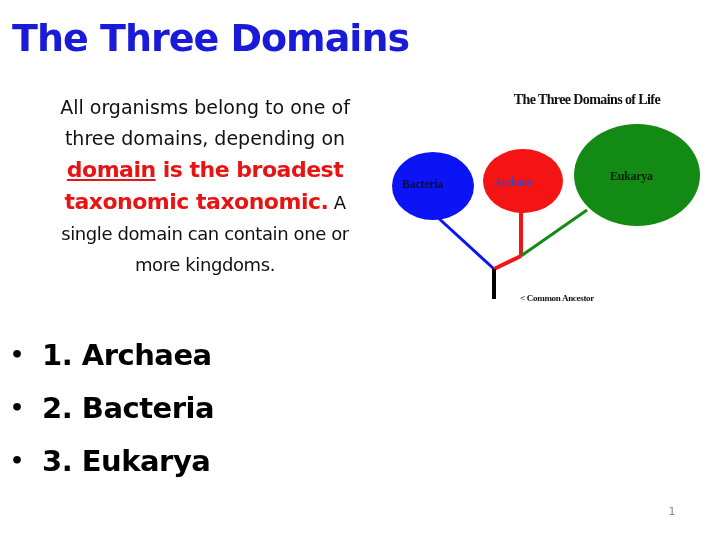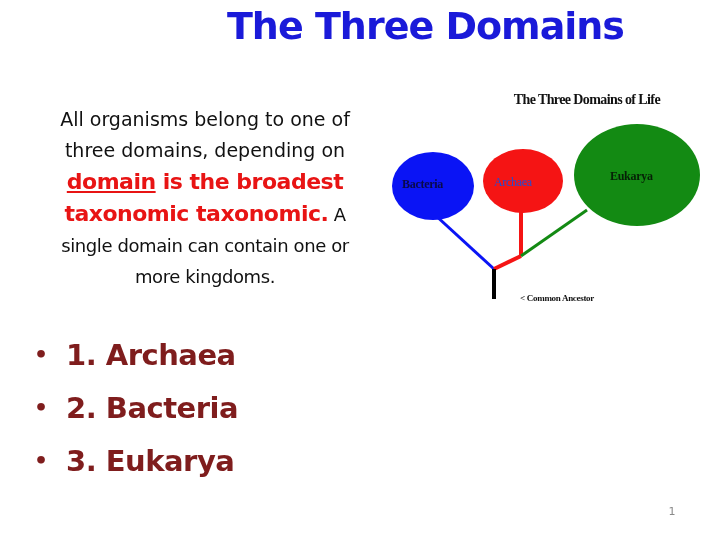--- a/index.html
+++ b/index.html
@@ -3,43 +3,42 @@
   <meta charset="utf-8">
   <style>
     html, body { margin: 0; padding: 0; }
     body {
       width: 720px; height: 540px; position: relative; overflow: hidden;
       background: #ffffff;
       font-family: "DejaVu Sans", sans-serif;
     }
     .title {
       position: absolute; left: 0; top: 4px; width: 624px;
-      text-align: right; color: #1a1ad9;
+      text-align: left; color: #1a1ad9;
       font-family: "DejaVu Sans", sans-serif; font-weight: bold;
-      font-size: 38px; letter-spacing: -1px; margin: 0;
+      font-size: 38px; letter-spacing: -1px; margin: 12px;
     }
     .para {
-      position: absolute; left: 30px; top: 104px; width: 350px;
+      position: absolute; left: 30px; top: 92px; width: 350px;
       text-align: center; color: #111; font-size: 19px; line-height: 31px;
       font-family: "DejaVu Sans", sans-serif;
     }
     .para .small { font-size: 18px; letter-spacing: -0.4px; }
     .para .u { text-decoration: underline; font-weight: bold; }
     .para .red { color: #e81414; font-weight: bold; font-size: 22px; letter-spacing: -0.5px; }
     .para .red-u { text-decoration: underline; margin-top: 32px; }
     .para .tail { font-size: 18px; letter-spacing: -0.4px; }
     .bullets {
       position: absolute; left: 10px; top: 335px; margin: 0; padding: 0;
       list-style: none;
     }
     .bullets li {
-      color: #7f1d1d; font-weight: bold; font-size: 29px; height: 53px;
+      color: #000000; font-weight: bold; font-size: 29px; height: 53px;
       line-height: 40px; letter-spacing: -0.5px;
       font-family: "DejaVu Sans", sans-serif;
-      margin-left: 24px;
     }
     .bullets .dot { display: inline-block; width: 32px; font-size: 22px; vertical-align: 3px; }
     .diagram { position: absolute; left: 380px; top: 88px; width: 340px; height: 230px; }
     .diagram-title {
       position: absolute; left: 80px; top: 4px; width: 200px; text-align: right;
       font-family: "Liberation Serif", serif; font-size: 14px; font-weight: bold;
       color: #111; letter-spacing: -0.6px;
     }
     .diagram svg { position: absolute; left: 0; top: 0; }
     .page-num {

